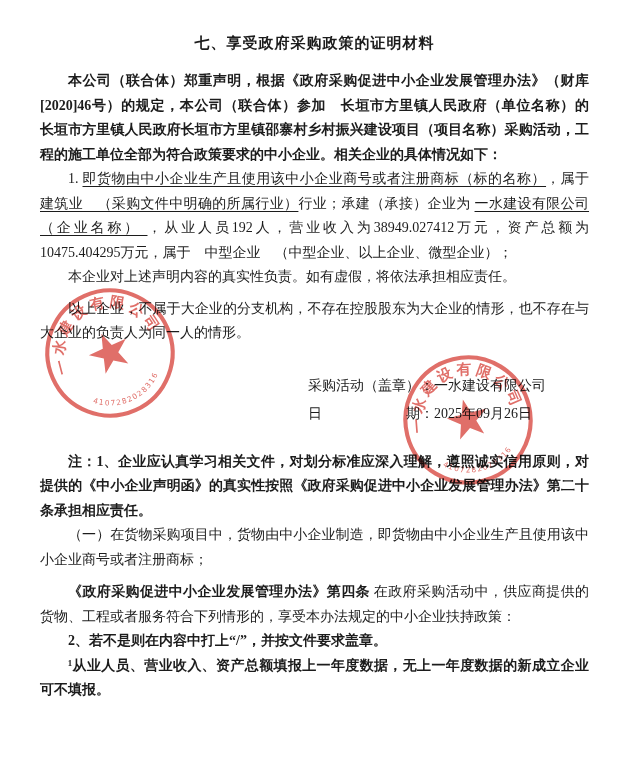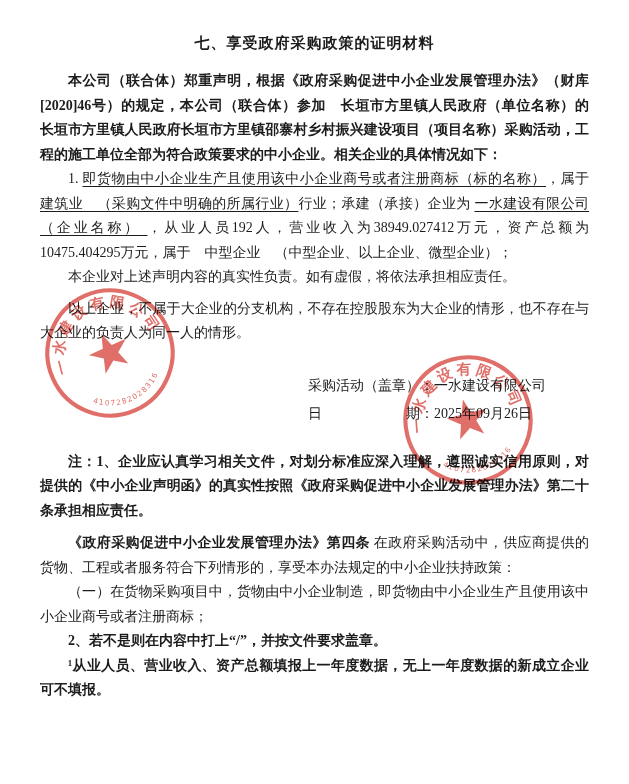--- a/index.html
+++ b/index.html
@@ -79,22 +79,22 @@
 
   <p class="body-text p-affiliation">以上企业，不属于大企业的分支机构，不存在控股股东为大企业的情形，也不存在与大企业的负责人为同一人的情形。</p>
 
   <div class="signature">
     <div class="sig-row"><span>采购活动（盖章）：</span><span>一水建设有限公司</span></div>
     <div class="sig-row"><span>日　　　　　　期：</span><span>2025年09月26日</span></div>
   </div>
 
   <div class="notes">
     <p class="body-text note-bold">注：1、企业应认真学习相关文件，对划分标准应深入理解，遵照诚实信用原则，对提供的《中小企业声明函》的真实性按照《政府采购促进中小企业发展管理办法》第二十条承担相应责任。</p>
+    <p class="body-text">（一）在货物采购项目中，货物由中小企业制造，即货物由中小企业生产且使用该中小企业商号或者注册商标；</p>
     <p class="body-text p-article"><span class="article-lead">《政府采购促进中小企业发展管理办法》第四条</span><span> 在政府采购活动中，供应商提供的货物、工程或者服务符合下列情形的，享受本办法规定的中小企业扶持政策：</span></p>
-    <p class="body-text">（一）在货物采购项目中，货物由中小企业制造，即货物由中小企业生产且使用该中小企业商号或者注册商标；</p>
     <p class="body-text note-bold">2、若不是则在内容中打上“/”，并按文件要求盖章。</p>
     <p class="body-text note-bold">¹从业人员、营业收入、资产总额填报上一年度数据，无上一年度数据的新成立企业可不填报。</p>
   </div>
 
   <div class="stamp stamp-1" style="color: rgb(217, 79, 72);">
     <svg viewBox="0 0 150 150">
       <circle cx="75" cy="75" r="68" fill="none" stroke="currentColor" stroke-width="4.5"></circle>
       <polygon fill="currentColor" points="75,52 80.3,67.7 96.9,67.9 83.6,77.8 88.5,93.6 75,84 61.5,93.6 66.4,77.8 53.1,67.9 69.7,67.7"></polygon>
       <path id="seal1-arc-top" d="M 26.7 87.9 A 50 50 0 1 1 123.3 87.9" fill="none"></path>
       <path id="seal1-arc-bottom" d="M 25.6 103.5 A 57 57 0 0 0 124.4 103.5" fill="none"></path>

